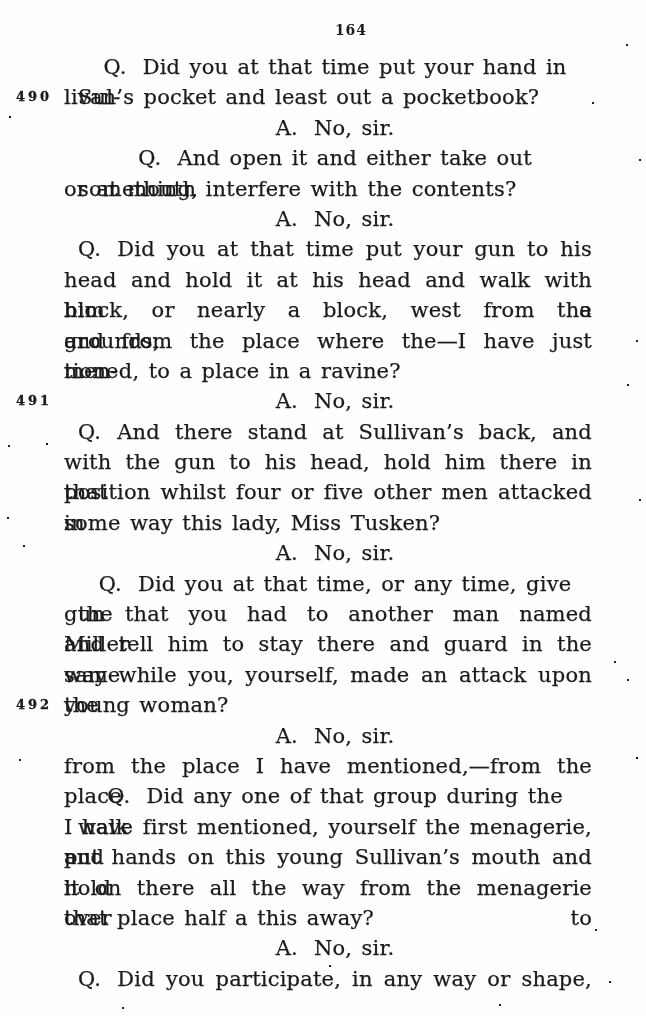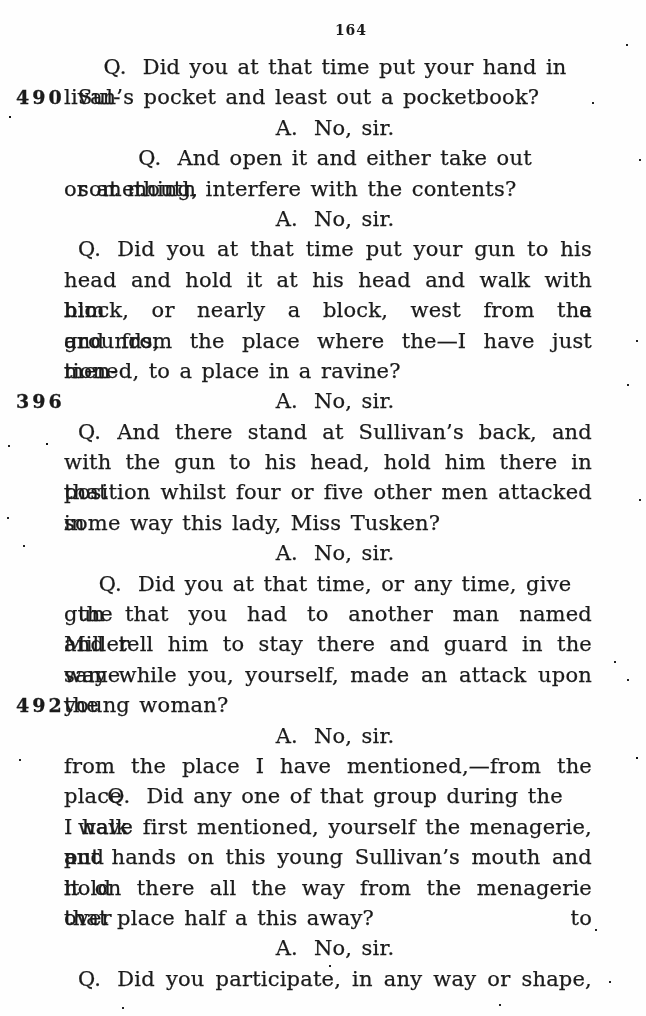--- a/index.html
+++ b/index.html
@@ -80,21 +80,21 @@
     padding-left: 14px;
     text-align: center;
   }
   .prefix {
     margin-right: 16px;
   }
   .margin-num {
     position: absolute;
     left: -48px;
     top: 4px;
-    font-size: 19px;
+    font-size: 13px;
     font-weight: 700;
     letter-spacing: 3px;
     line-height: 22px;
     -webkit-text-stroke: 0.3px var(--ink);
   }
 </style>
 </head>
 <body>
 
 <div class="page">
@@ -104,21 +104,21 @@
       <div class="line"><span class="margin-num">490</span><span>livan’s pocket and least out a pocketbook?</span></div>
       <div class="line has-prefix"><span class="prefix">A.</span><span>No, sir.</span></div>
       <div class="line justify has-prefix"><span class="prefix">Q.</span><span>And open it and either take out something,</span></div>
       <div class="line"><span>or at mouth interfere with the contents?</span></div>
       <div class="line has-prefix"><span class="prefix">A.</span><span>No, sir.</span></div>
       <div class="line justify has-prefix"><span class="prefix">Q.</span><span>Did you at that time put your gun to his</span></div>
       <div class="line justify"><span>head and hold it at his head and walk with him a</span></div>
       <div class="line justify"><span>block, or nearly a block, west from the grounds,</span></div>
       <div class="line justify"><span>and from the place where the—I have just men-</span></div>
       <div class="line"><span>tioned, to a place in a ravine?</span></div>
-      <div class="line has-prefix"><span class="margin-num">396</span><span class="prefix">A.</span><span>No, sir.</span></div>
+      <div class="line has-prefix"><span class="margin-num">491</span><span class="prefix">A.</span><span>No, sir.</span></div>
       <div class="line justify has-prefix"><span class="prefix">Q.</span><span>And there stand at Sullivan’s back, and</span></div>
       <div class="line justify"><span>with the gun to his head, hold him there in that</span></div>
       <div class="line justify"><span>position whilst four or five other men attacked in</span></div>
       <div class="line"><span>some way this lady, Miss Tusken?</span></div>
       <div class="line has-prefix"><span class="prefix">A.</span><span>No, sir.</span></div>
       <div class="line justify has-prefix"><span class="prefix">Q.</span><span>Did you at that time, or any time, give the</span></div>
       <div class="line justify"><span>gun that you had to another man named Miller</span></div>
       <div class="line justify"><span>and tell him to stay there and guard in the same</span></div>
       <div class="line justify"><span>way while you, yourself, made an attack upon the</span></div>
       <div class="line"><span class="margin-num">492</span><span>young woman?</span></div>

